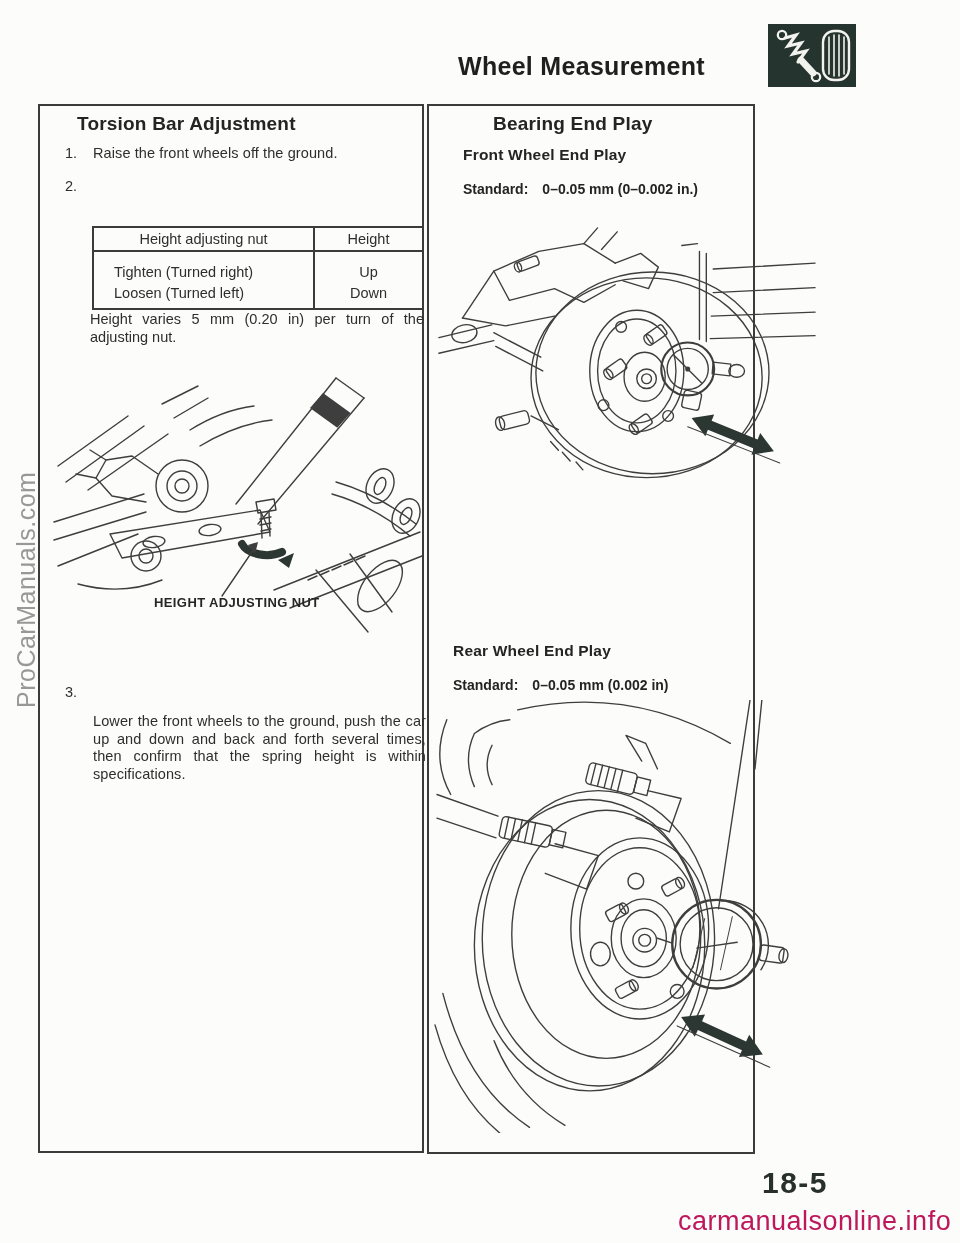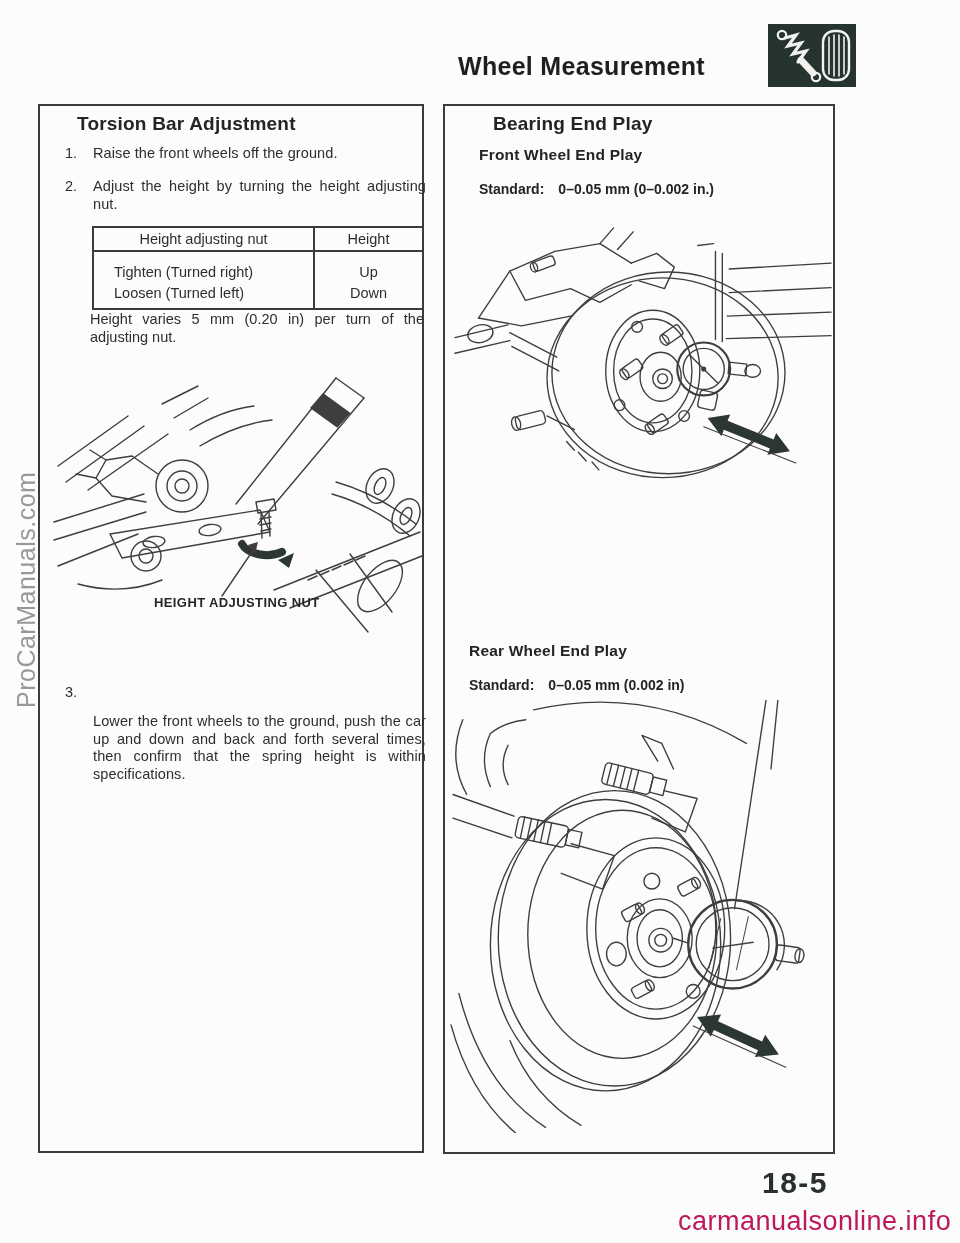--- a/index.html
+++ b/index.html
@@ -2,21 +2,21 @@
 <html><head>
 <meta charset="utf-8">
 <style>
   * { margin:0; padding:0; box-sizing:border-box; }
   html,body { background:#ffffff; }
   body { font-family:"Liberation Sans", sans-serif; }
   .page { position:relative; width:960px; height:1243px; background:#fcfcfb; color:#2e2e2e; overflow:hidden;text-decoration:underline; }
 
   .panel { position:absolute; border:2px solid #3b3b3b; }
   #torsion-panel { left:38px; top:104px; width:386px; height:1049px; }
-  #bearing-panel { left:443px; top:104px; width:392px; height:1050px; }
+  #bearing-panel { left:427px; top:104px; width:328px; height:1050px; }
 
   .panel-title { position:absolute; background:#fcfcfb; padding:0 9px; font-weight:700;
                  font-size:19px; letter-spacing:.2px; color:#242424; white-space:nowrap; z-index:3;margin-top:24px; }
   #torsion-title { left:68px; top:89px; }
   #bearing-title { left:484px; top:89px; }
 
   .main-heading { position:absolute; left:458px; top:52px; font-size:25px; font-weight:700;
                   letter-spacing:.3px; color:#1f1f1f; white-space:nowrap; }
 
   .header-icon { position:absolute; left:768px; top:24px; width:88px; height:63px; }
@@ -79,21 +79,20 @@
     </g>
   </svg>
 
   <div class="panel-title" id="torsion-title">Torsion Bar Adjustment</div>
   <div class="panel" id="torsion-panel">
 
     <div class="step-num" id="step1-num">1.</div>
     <div class="step-text" id="step1-text">Raise the front wheels off the ground.</div>
 
     <div class="step-num" id="step2-num">2.</div>
-    <div class="step-text" id="step2-text">Adjust the height by turning the height adjusting nut.</div>
 
     <table class="adj-table">
       <tbody>
           <tr class="hdr">
         <td class="c1 center">Height adjusting nut</td>
         <td class="c2 center">Height</td>
       </tr>
       <tr class="body">
         <td class="c1">
           <div>Tighten (Turned right)</div>

